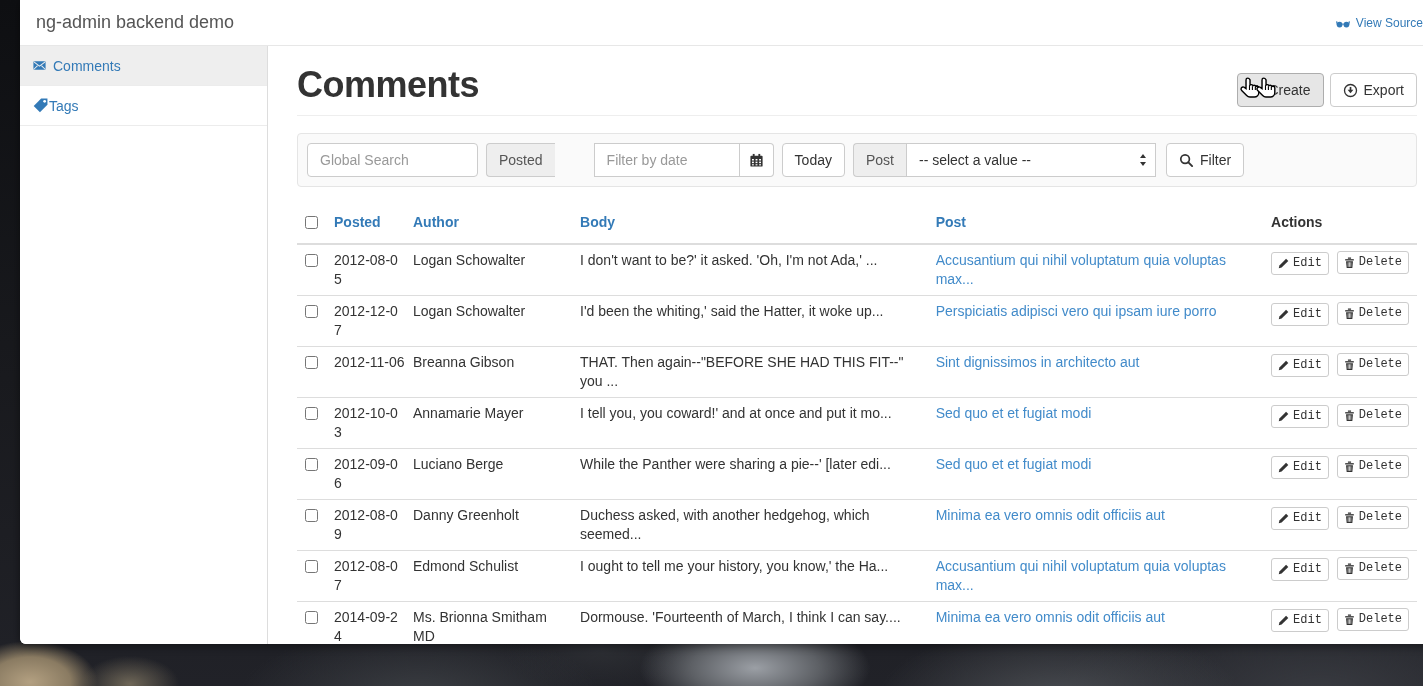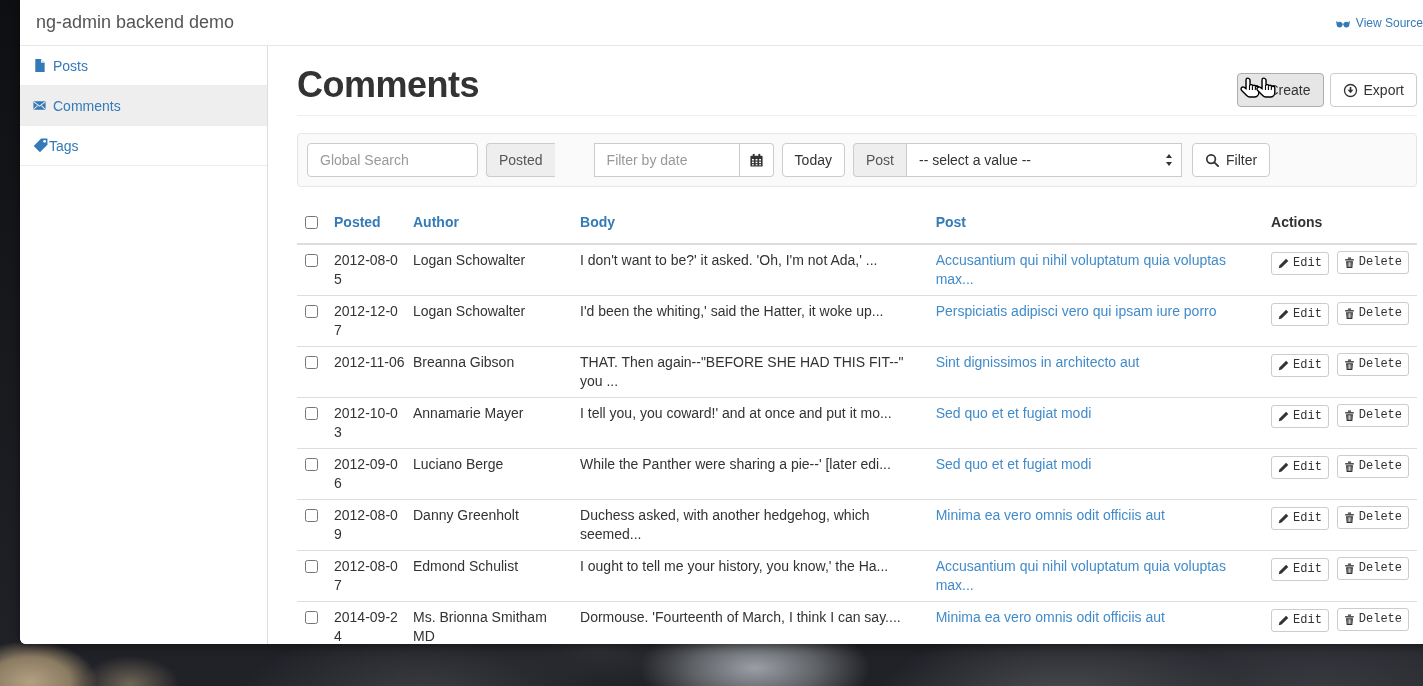--- a/index.html
+++ b/index.html
@@ -74,21 +74,21 @@
     background: #eee; border: 1px solid #ccc; border-right: 0; border-radius: 4px 0 0 4px;
     padding: 6px 12px; color: #555; display: flex; align-items: center; font-size: 14px;
   }
   .igroup .form-control { border-radius: 0; }
   .igroup .gbtn {
     border: 1px solid #ccc; border-left: 0; background: #fff; border-radius: 0 4px 4px 0;
     width: 34px; display: flex; align-items: center; justify-content: center; cursor: pointer;
   }
   .sel-wrap { position: relative; }
   .sel-wrap select {
-    -webkit-appearance: none; appearance: none; width: 276px;
+    -webkit-appearance: none; appearance: none; width: 250px;
     border-radius: 0 4px 4px 0; cursor: pointer; color: #333;
   }
   .sel-arrows { position: absolute; right: 9px; top: 10px; pointer-events: none; }
   .gap8 { width: 8px; flex: 0 0 8px; } .gap10 { width: 10px; flex: 0 0 10px; }
   
   table.grid { width: 100%; border-collapse: collapse; margin-top: 20px; }
   .grid th, .grid td { text-align: left; vertical-align: top; padding: 6px 8px; font-size: 14px; line-height: 19px; }
   .grid thead th { border-bottom: 2px solid #ddd; padding-bottom: 9px; }
   .grid thead th a { color: #337ab7; font-weight: 700; text-decoration: none; cursor: pointer; }
   .grid thead th.actions-h { color: #333; font-weight: 700; }
@@ -127,29 +127,20 @@
             </g>
           </svg>
       </span>
       <span>View Source</span>
     </a>
   </div>
 
   <div class="content-row">
 
     <div class="sidebar">
-      <div class="side-item">
-        <span class="icon">
-          <svg width="15" height="15" viewBox="0 0 16 16">
-              <path fill="#337ab7" d="M3.5 1h6l4 4v10h-10z"></path>
-              <path fill="#fff" d="M9.5 1v4h4z" opacity=".85"></path>
-            </svg>
-        </span>
-        <span>Posts</span>
-      </div>
       <div class="side-item active">
         <span class="icon">
           <svg width="15" height="15" viewBox="0 0 16 16">
               <rect x="1.5" y="3.5" width="13" height="9" rx="1" fill="#337ab7"></rect>
               <path d="M2 4.2 8 8.6 14 4.2" stroke="#eee" stroke-width="1.1" fill="none"></path>
               <path d="M2 12 6 8.2 M14 12 10 8.2" stroke="#eee" stroke-width="1.1" fill="none"></path>
             </svg>
         </span>
         <span>Comments</span>
       </div>

